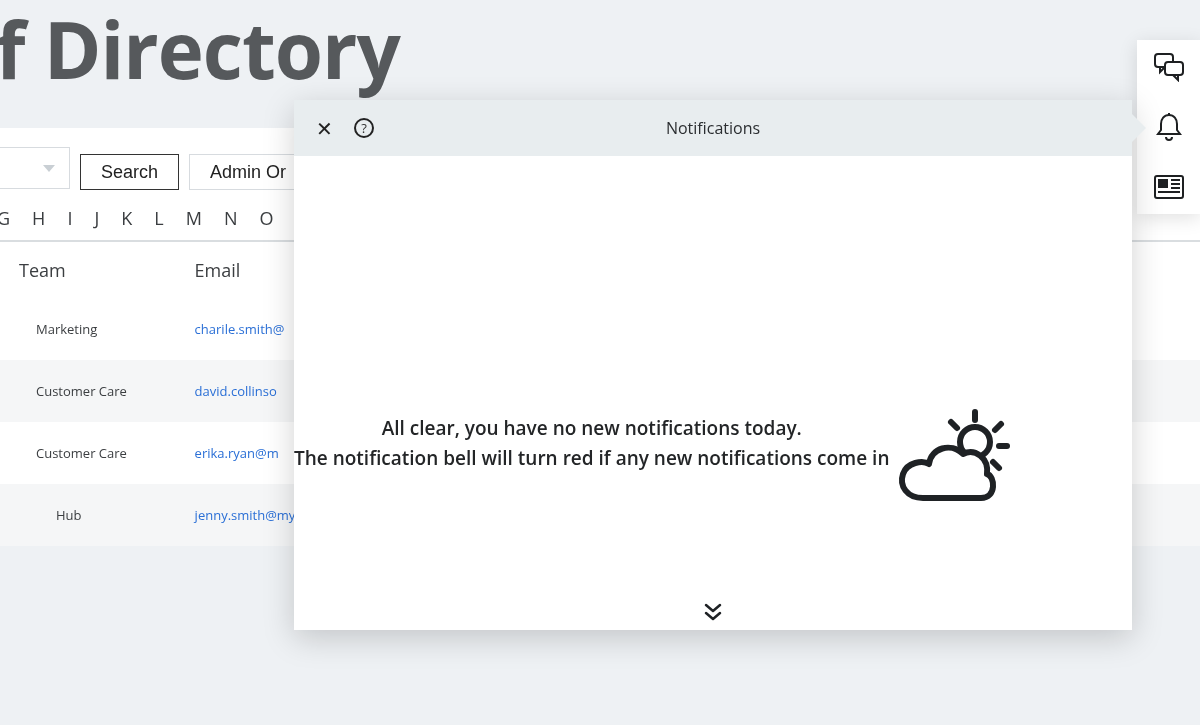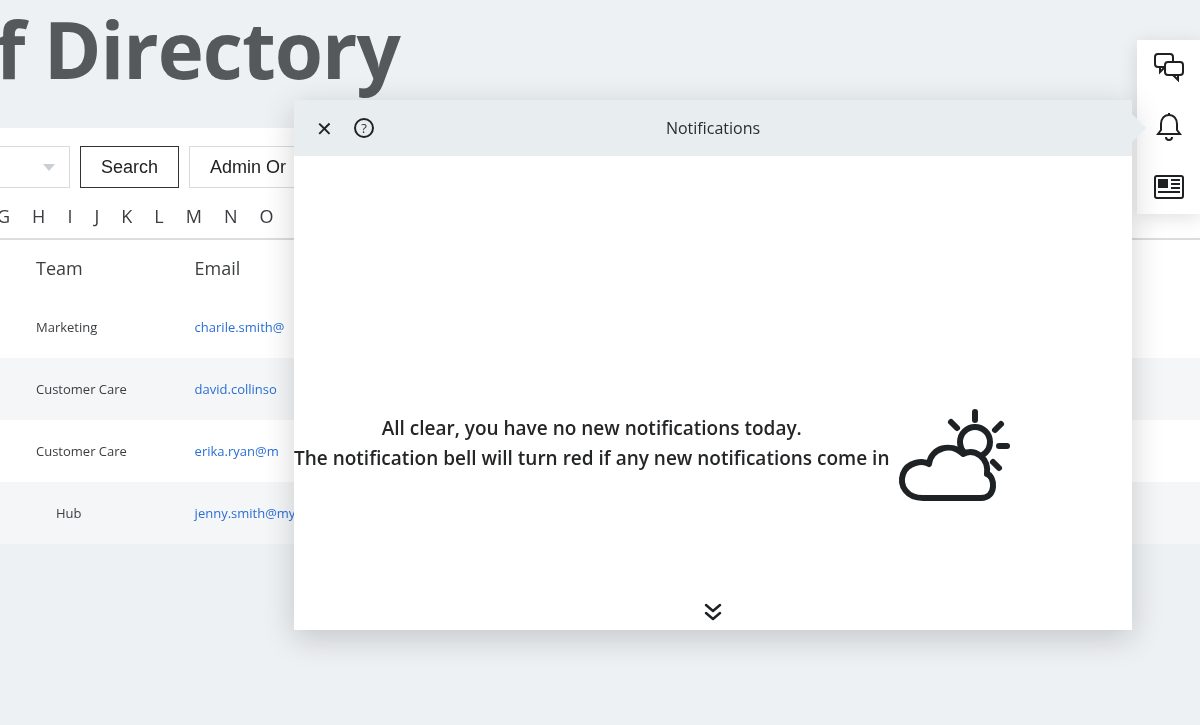--- a/index.html
+++ b/index.html
@@ -3,21 +3,21 @@
 <meta charset="utf-8">
 <style>
   * { box-sizing: border-box; margin: 0; padding: 0; }
   html, body { width: 1200px; height: 725px; overflow: hidden; font-family: "Segoe UI", "Open Sans", Arial, sans-serif; background: #eef1f4; color: #333; }
   .page-header { padding: 10px 0 40px 0; }
   .page-title { font-size: 78px; font-weight: 700; color: #56595c; letter-spacing: -1px; margin-left: -80px; line-height: 1; }
   .content-area { background: #fff; width: 100%; padding: 0; }
   .toolbar { display: flex; align-items: center; gap: 10px; padding: 18px 0 10px 0; margin-left: -100px; }
   .dropdown { width: 170px; height: 42px; border: 1px solid #d7dbdf; background: #fff; display: flex; align-items: center; justify-content: flex-end; padding-right: 14px; }
   .dropdown .tri { width: 0; height: 0; border-left: 6px solid transparent; border-right: 6px solid transparent; border-top: 7px solid #c9cfd4; }
-  .btn { height: 42px; padding: 0 20px; border: 1px solid #333; background: #fff; font-size: 18px; color: #222; display: inline-flex; align-items: center; cursor: pointer; }
+  .btn { height: 36px; padding: 0 20px; border: 1px solid #333; background: #fff; font-size: 18px; color: #222; display: inline-flex; align-items: center; cursor: pointer; margin-top: 8px; }
   .btn.alt { border: 1px solid #d7dbdf; }
   .alpha-row { display: flex; gap: 22px; padding: 6px 0 10px 0; margin-left: -3px; border-bottom: 2px solid #d9dde0; font-size: 18px; color: #3a3d40; }
   .alpha-row span { cursor: pointer; }
   table { width: 100%; border-collapse: collapse; table-layout: fixed; }
   th { text-align: left; font-weight: 400; font-size: 18px; color: #3b3e41; padding: 16px 10px; }
   td { padding: 22px 10px; font-size: 13px; color: #3b3e41; vertical-align: middle; }
   tr.striped { background: #f5f6f7; }
   td.email a { color: #2a6fd6; text-decoration: none; }
   .more-link { color: #2a6fd6; cursor: pointer; }
   .status-dot { display: inline-block; width: 8px; height: 8px; border-radius: 50%; background: #b8bdc2; margin-right: 6px; vertical-align: middle; }
@@ -80,21 +80,21 @@
     <colgroup>
       <col class="col-team">
         <col class="col-email">
         <col class="col-phone">
         <col class="col-loc">
         <col class="col-more">
         <col class="col-status">
     </colgroup>
     <thead>
       <tr>
-        <th style="padding-left:36px">Team</th>
+        <th style="padding-left:19px">Team</th>
         <th>Email</th>
         <th></th>
           <th></th>
           <th></th>
           <th></th>
       </tr>
     </thead>
     <tbody>
       <tr>
         <td style="padding-left:36px">Marketing</td>

